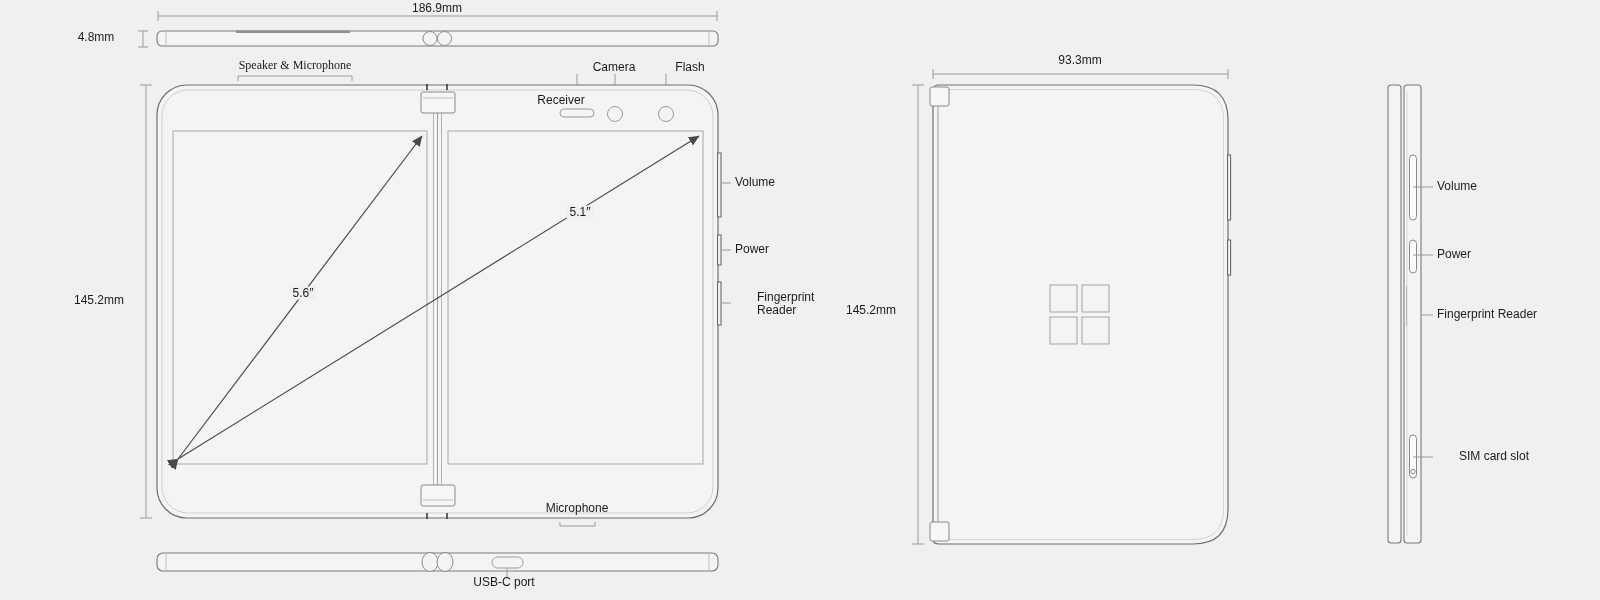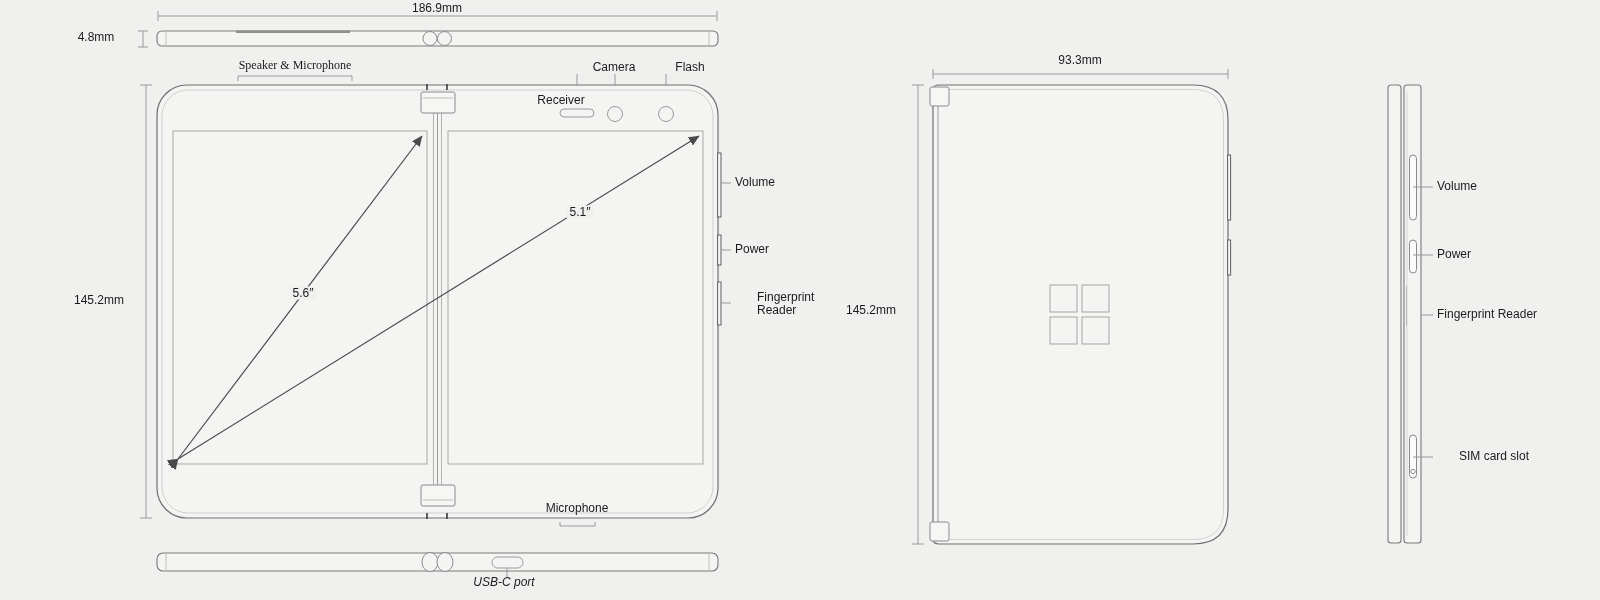--- a/index.html
+++ b/index.html
@@ -174,21 +174,21 @@
   <div class="lbl ctr" style="left:614px;top:61px;">Camera</div>
   <div class="lbl ctr" style="left:690px;top:61px;">Flash</div>
   <div class="lbl rt" style="left:60px;top:294px;width:78px;">145.2mm</div>
   <div class="lbl mid onln" style="left:303px;top:293px;">5.6″</div>
   <div class="lbl mid onln" style="left:580px;top:212px;">5.1″</div>
   <div class="lbl" style="left:735px;top:176px;">Volume</div>
   <div class="lbl" style="left:735px;top:243px;">Power</div>
   <div class="lbl" style="left:720px;top:291px;margin-left:37px;">Fingerprint
 Reader</div>
   <div class="lbl ctr" style="left:577px;top:502px;">Microphone</div>
-  <div class="lbl ctr" style="left:504px;top:576px;font-style:italic;">USB-C port</div>
+  <div class="lbl ctr" style="left:504px;top:576px;">USB-C port</div>
 
   <div class="lbl ctr" style="left:1080px;top:54px;">93.3mm</div>
   <div class="lbl rt" style="left:832px;top:304px;width:78px;">145.2mm</div>
 
   <div class="lbl" style="left:1437px;top:180px;">Volume</div>
   <div class="lbl" style="left:1437px;top:248px;">Power</div>
   <div class="lbl" style="left:1437px;top:308px;">Fingerprint Reader</div>
   <div class="lbl" style="left:1437px;top:450px;margin-left:22px;">SIM card slot</div>
 
 </div>

